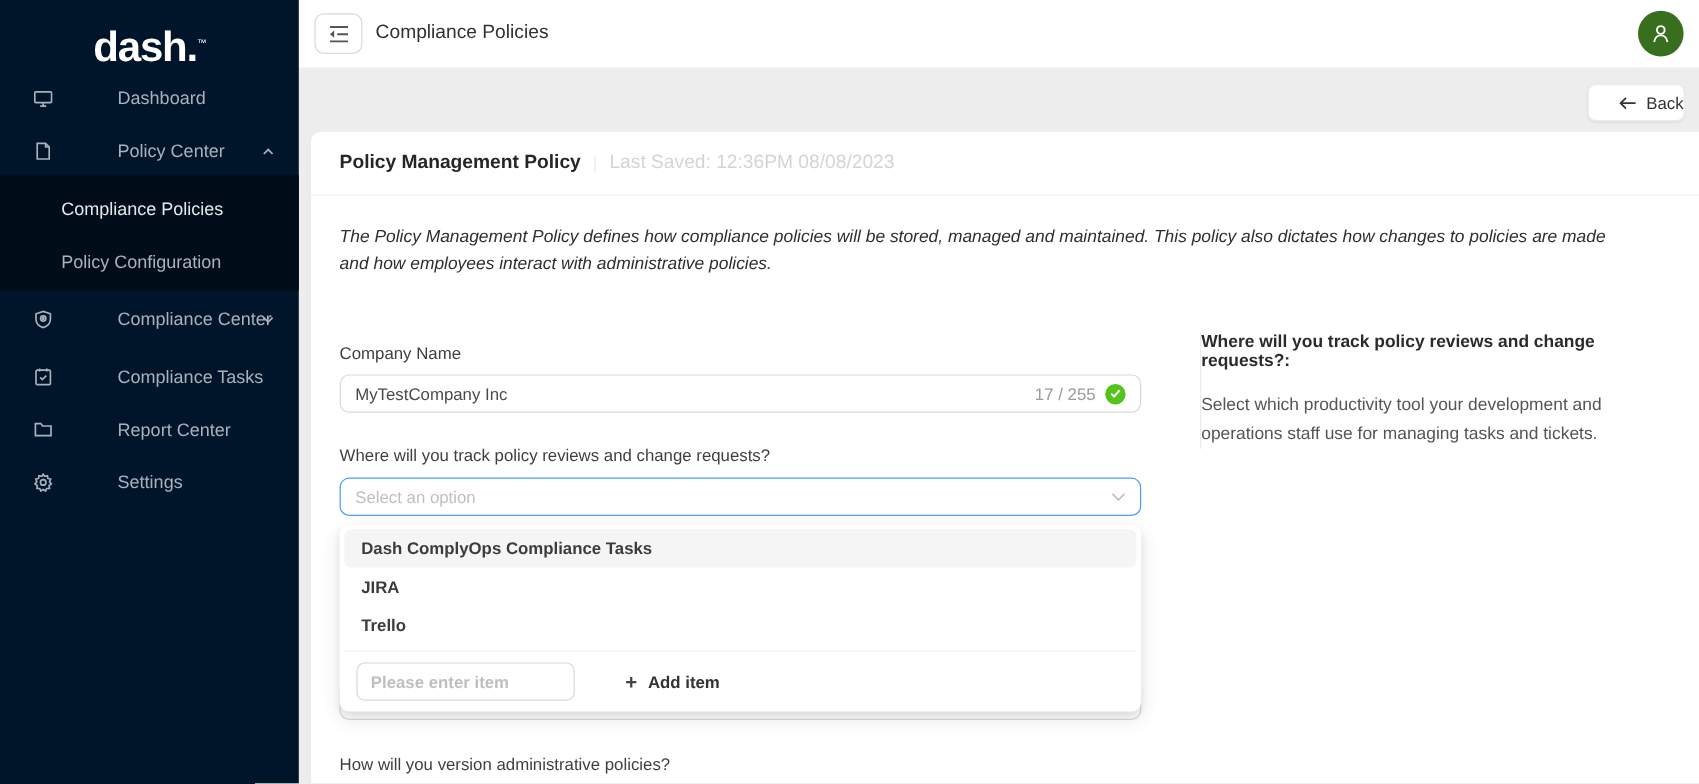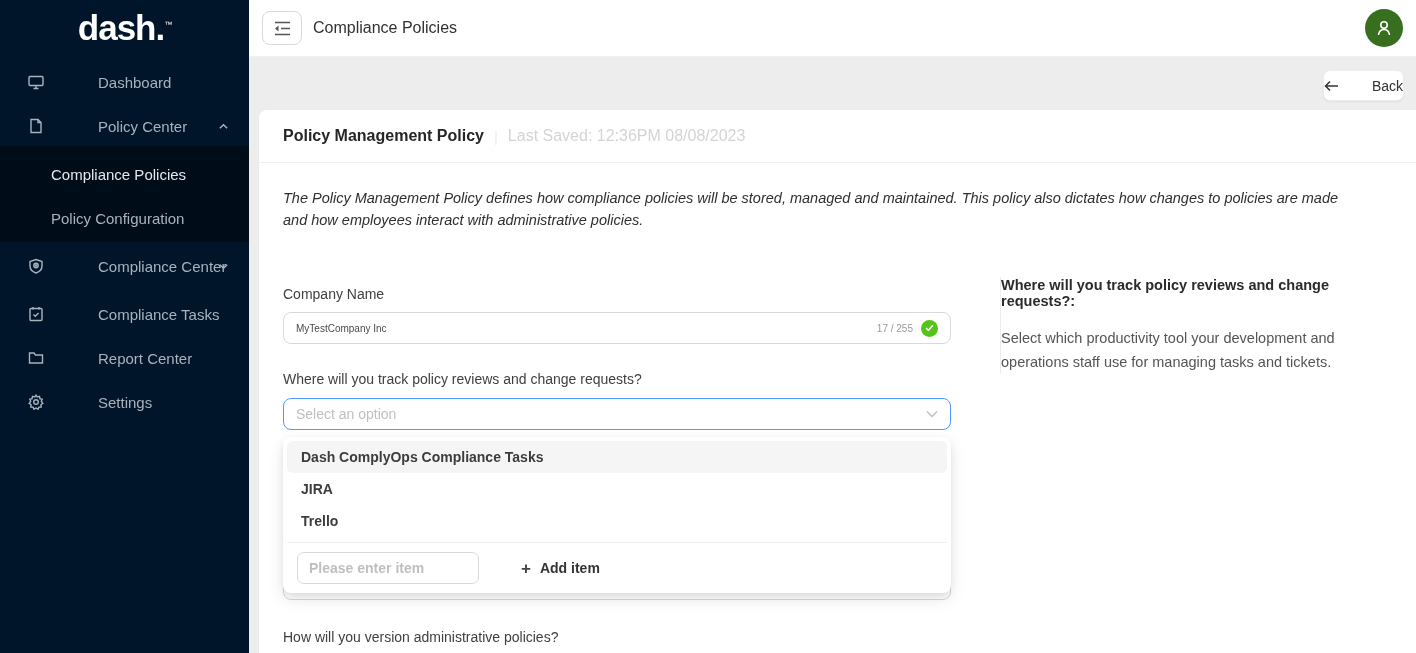--- a/index.html
+++ b/index.html
@@ -2,21 +2,21 @@
 <html><head>
 <meta charset="utf-8">
 <style>
   * { margin:0; padding:0; box-sizing:border-box; }
   html,body { width:1416px; height:653px; overflow:hidden; background:#ededed;
               font-family:"Liberation Sans", sans-serif; }
   .app { position:relative; width:1416px; height:653px; }
 
   
   .sidebar { position:absolute; left:0; top:0; width:249px; height:653px; background:#001529; z-index:30; }
-  .logo { position:absolute; top:8px; left:0; width:249px; height:48px; text-align:center;
+  .logo { position:absolute; top:20px; left:0; width:249px; height:48px; text-align:center;
           color:#ffffff; font-size:35px; font-weight:bold; letter-spacing:-1px; }
   .logo sup { font-size:8px; font-weight:normal; vertical-align:super; }
   .menu-item { position:absolute; left:0; width:249px; height:40px; display:flex; align-items:center;
                color:#a8b2bc; font-size:15px; cursor:pointer;gap:44px; }
   .menu-item .mi-icon { width:16px; height:16px; margin-left:28px; margin-right:10px; flex:0 0 16px; }
   .menu-item .chev { position:absolute; right:20px; width:11px; height:11px; }
   .submenu-bg { position:absolute; left:0; top:146px; width:249px; height:96px; background:#000c17; }
   .submenu-item { position:absolute; left:0; width:249px; height:40px; display:flex; align-items:center;
                   color:#a8b2bc; font-size:15px; cursor:pointer; padding-left:51px; }
   .submenu-item.selected { color:#e3e8ec; }
@@ -29,42 +29,42 @@
                   border:1px solid #d9d9d9; border-radius:8px; display:flex; align-items:center;
                   justify-content:center; cursor:pointer; }
   .topbar-title { position:absolute; left:64px; top:19px; font-size:16px; color:#313131; }
   .avatar { position:absolute; right:13px; top:9px; width:38px; height:38px; border-radius:50%;
             background:#376f1e; display:flex; align-items:center; justify-content:center; cursor:pointer; }
 
   
   .content { position:absolute; left:249px; top:57px; width:1167px; height:596px; background:#ededed; }
   .back-btn { position:absolute; right:12px; top:13px; width:81px; height:31px; background:#ffffff;
               border:1px solid #ececec; border-radius:7px; box-shadow:0 1px 2px rgba(0,0,0,0.06);
-              display:flex; align-items:center; justify-content:space-between; gap:8px;
+              display:flex; align-items:center; justify-content:flex-end; gap:8px;
               font-size:14px; color:#333; cursor:pointer; }
 
   .card { position:absolute; left:10px; top:53px; width:1243px; height:543px; background:#ffffff;
           border-radius:8px 8px 0 0; box-shadow:0 1px 2px rgba(0,0,0,0.04); }
   .card-header { position:absolute; left:0; top:0; width:100%; height:53px;
                  border-bottom:1px solid #f0f0f0; display:flex; align-items:center; padding-left:24px; }
   .card-title { font-size:16px; font-weight:bold; color:#262626; }
   .card-title-sep { color:#ececec; margin:0 10px; font-size:15px; }
   .last-saved { font-size:16px; color:#d4d4d4; }
 
   .description { position:absolute; left:24px; top:77px; width:1075px; font-size:14.5px; font-style:italic;
                  color:#2f2f2f; line-height:22px; }
 
   .field-label { position:absolute; left:24px; font-size:14px; color:#3f3f3f; }
   .lbl-company { top:176px; }
   .lbl-track   { top:261px; }
   .lbl-version { top:519px; }
 
   .text-input { position:absolute; left:24px; width:668px; height:32px; background:#fff;
                 border:1px solid #d9d9d9; border-radius:8px; display:flex; align-items:center;
-                padding:0 12px; font-size:10px; }
+                padding:0 12px; font-size:14px; }
   .input-company { top:202px; }
   .input-company .val { color:#4a4a4a; flex:1; }
   .input-company .counter { color:#9a9a9a; margin-right:8px; }
   .check-badge { width:17px; height:17px; border-radius:50%; background:#52c41a;
                  display:flex; align-items:center; justify-content:center; }
 
   .select-box { position:absolute; left:24px; top:288px; width:668px; height:32px; background:#fff;
                 border:1px solid #4c9aff; border-radius:8px; display:flex; align-items:center;
                 padding:0 12px; font-size:14px; color:#bfbfbf; cursor:pointer; z-index:5; }
   .select-box .ph { flex:1; }

